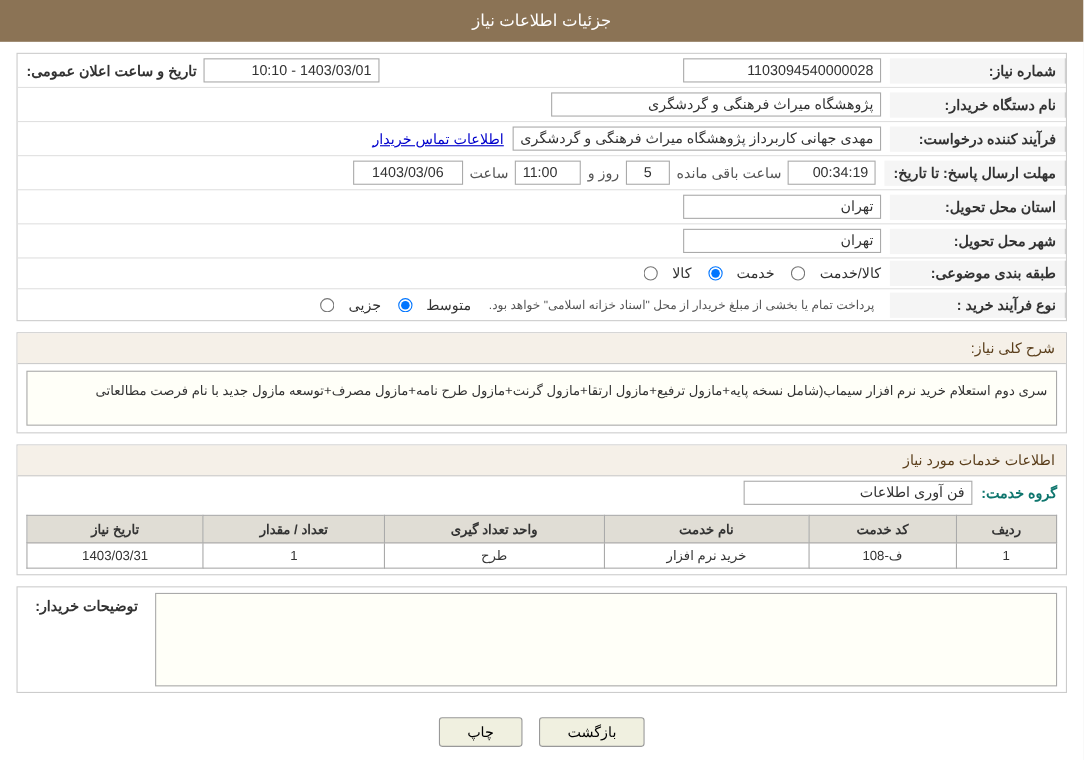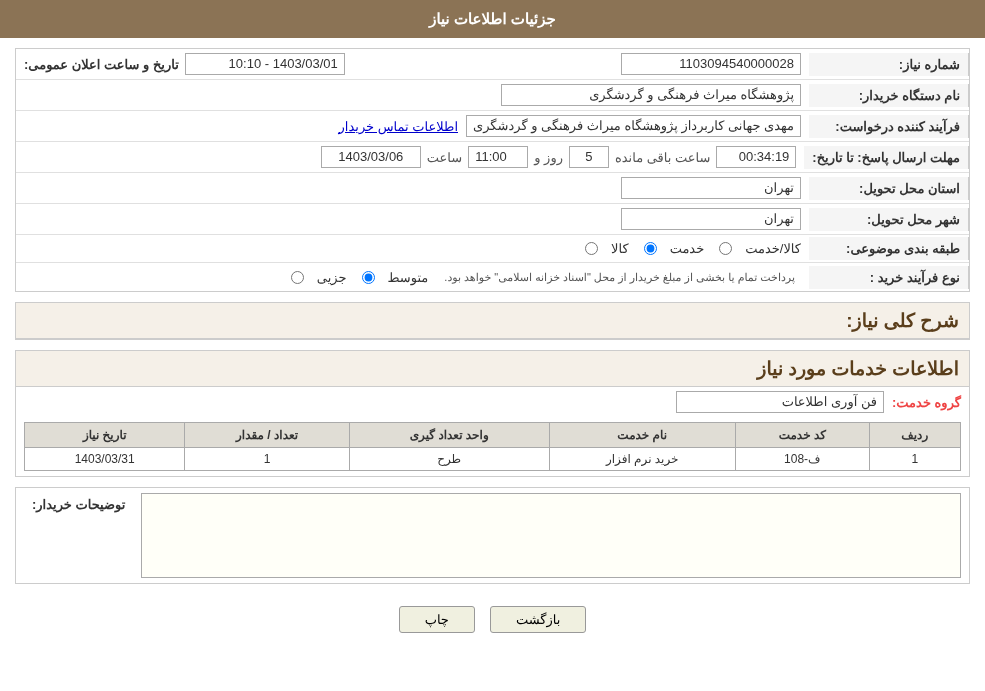--- a/index.html
+++ b/index.html
@@ -15,21 +15,21 @@
       margin: 0 auto;
       background: #fff;
       min-height: 691px;
     }
     .page-header {
       background: #8B7355;
       color: #fff;
       text-align: center;
       padding: 10px 0;
       font-size: 15px;
-      font-weight: bold;
+      font-weight: normal;
     }
     .main-content {
       padding: 10px 15px;
     }
     .info-section {
       border: 1px solid #ccc;
       margin-bottom: 10px;
       background: #fff;
     }
     .info-row {
@@ -92,24 +92,24 @@
     }
     .radio-item {
       display: flex;
       align-items: center;
       gap: 13px;
       direction: rtl;
     }
     .section-title {
       background: #f5f0e8;
       color: #5a3e1b;
-      font-weight: bold;
+      font-weight: normal;
       padding: 6px 10px;
       border-bottom: 1px solid #ccc;
-      font-size: 19px;
+      font-size: 13px;
     }
     .description-box {
       border: 1px solid #aaa;
       background: #fffff8;
       padding: 8px;
       margin: 6px 8px;
       min-height: 50px;
       font-size: 12px;
       text-align: right;
       direction: rtl;
@@ -119,21 +119,21 @@
       margin-bottom: 10px;
     }
     .group-row {
       display: flex;
       align-items: center;
       padding: 4px 8px;
       gap: 8px;
     }
     .group-label {
       font-weight: bold;
-      color: #ef4444;
+      color: #0f766e;
       white-space: nowrap;
     }
     .group-value-box {
       border: 1px solid #aaa;
       background: #fff;
       padding: 2px 6px;
       height: 22px;
       width: 208px;
     }
     .table-container {
@@ -314,20 +314,21 @@
           </div>
         </div>
       </div>
 
     </div>
 
     <div class="info-section">
       <div class="section-title">
         <span>شرح کلی نیاز:</span>
       </div>
+      <div class="description-box">سری دوم استعلام خرید نرم افزار سیماب(شامل نسخه پایه+مازول ترفیع+مازول ارتقا+مازول گرنت+مازول طرح نامه+مازول مصرف+توسعه مازول جدید با نام فرصت مطالعاتی</div>
     </div>
 
     <div class="info-section services-section">
       <div class="section-title">اطلاعات خدمات مورد نیاز</div>
 
       <div class="group-row">
         <span class="group-label">گروه خدمت:</span>
         <span class="group-value-box" style="display:inline-block;border:1px solid #aaa;padding:2px 6px;height:22px;min-width:200px;">فن آوری اطلاعات</span>
       </div>
 

